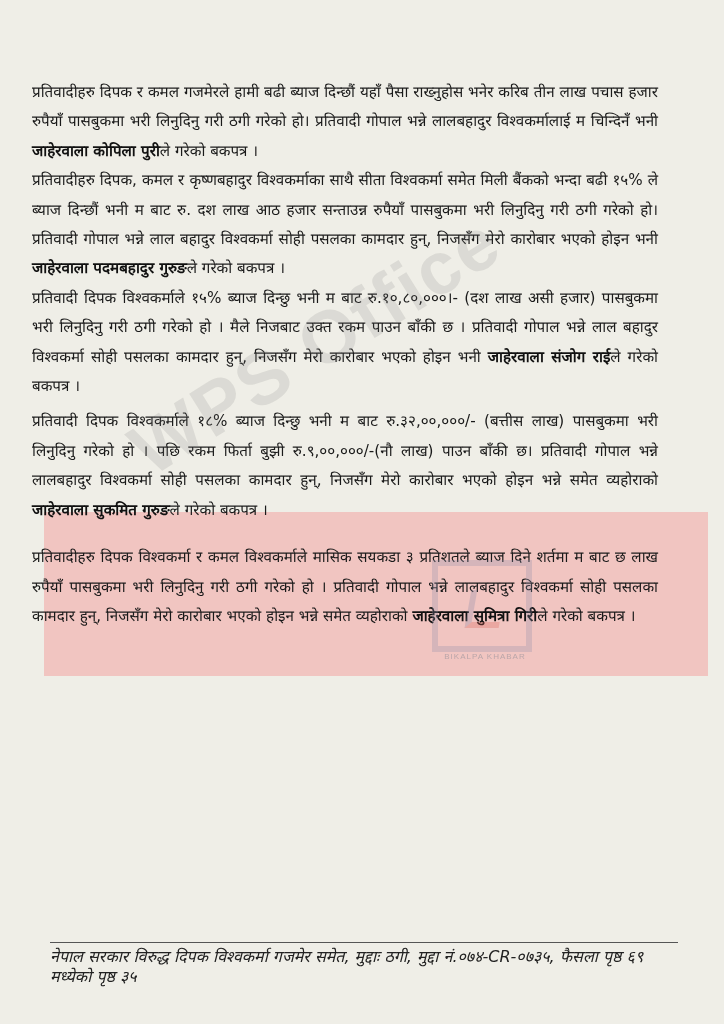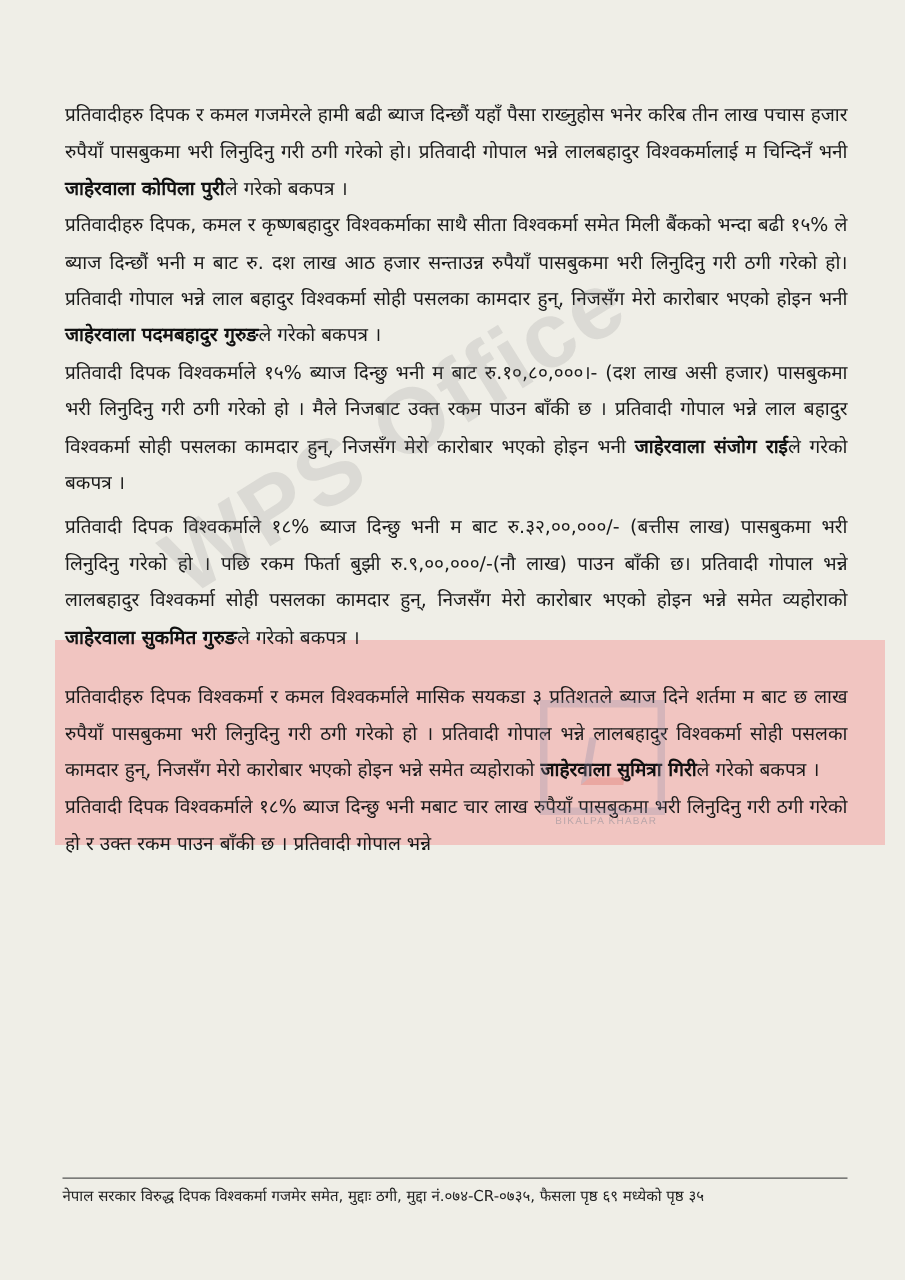--- a/index.html
+++ b/index.html
@@ -5,21 +5,21 @@
     html, body { margin: 0; padding: 0; }
     body {
       width: 724px; height: 1024px; overflow: hidden;
       background: #efeee7;
       position: relative;
       font-family: "DejaVu Sans", sans-serif;
       color: #1a1a1a;
     }
     .page { position: absolute; left: 0; top: 0; width: 724px; height: 1024px; }
     .body-text {
-      position: absolute; left: 52px; width: 626px; top: 78px;
+      position: absolute; left: 32px; width: 626px; top: 78px;
       font-size: 15.2px; line-height: 29.4px; text-align: justify;
     }
     .para { margin: 0; }
     .para b { font-weight: bold; color: #111; }
     .highlight {
       position: absolute; left: 44px; top: 512px; width: 664px; height: 164px;
       background: #f1c5c1;
       z-index: 0;
     }
     .body-text { z-index: 1; }
@@ -47,37 +47,36 @@
       font-size: 8px; letter-spacing: 1px; text-align: center;
       color: rgba(140,140,150,0.55);
       font-family: Liberation Sans, sans-serif; z-index: 2;
     }
     .footer-rule {
       position: absolute; left: 50px; top: 942px; width: 628px; height: 1px;
       background: #555;
     }
     .footer-text {
       position: absolute; left: 50px; top: 947px; width: 628px;
-      font-size: 12px; line-height: 20px; color: #222;
+      font-size: 16px; line-height: 20px; font-style: italic; color: #222;
     }
   </style>
 </head>
 <body>
 
 <div class="page">
 
   <div class="highlight"></div>
 
   <div class="body-text">
     <p class="para"><span>प्रतिवादीहरु दिपक र कमल गजमेरले हामी बढी ब्याज दिन्छौं यहाँ पैसा राख्नुहोस भनेर करिब तीन लाख पचास हजार रुपैयाँ पासबुकमा भरी लिनुदिनु गरी ठगी गरेको हो। प्रतिवादी गोपाल भन्ने लालबहादुर विश्वकर्मालाई म चिन्दिनँ भनी </span><b>जाहेरवाला कोपिला पुरी</b><span>ले गरेको बकपत्र ।</span></p>
     <p class="para"><span>प्रतिवादीहरु दिपक, कमल र कृष्णबहादुर विश्वकर्माका साथै सीता विश्वकर्मा समेत मिली बैंकको भन्दा बढी १५% ले ब्याज दिन्छौं भनी  म बाट रु. दश लाख आठ हजार सन्ताउन्न रुपैयाँ पासबुकमा भरी लिनुदिनु गरी ठगी गरेको हो। प्रतिवादी गोपाल भन्ने लाल बहादुर विश्वकर्मा सोही पसलका कामदार हुन्, निजसँग मेरो कारोबार भएको होइन भनी </span><b>जाहेरवाला पदमबहादुर गुरुङ</b><span>ले गरेको बकपत्र ।</span></p>
     <p class="para"><span>प्रतिवादी दिपक विश्वकर्माले १५% ब्याज दिन्छु भनी म बाट रु.१०,८०,०००।- (दश लाख असी हजार) पासबुकमा भरी लिनुदिनु गरी ठगी गरेको हो । मैले निजबाट उक्त रकम पाउन बाँकी छ । प्रतिवादी गोपाल भन्ने लाल बहादुर विश्वकर्मा सोही पसलका कामदार हुन्, निजसँग मेरो कारोबार भएको होइन भनी </span><b>जाहेरवाला संजोग राई</b><span>ले गरेको बकपत्र ।</span></p>
     <p class="para" style="margin-top:6px;"><span>प्रतिवादी दिपक विश्वकर्माले १८% ब्याज दिन्छु भनी म बाट रु.३२,००,०००/- (बत्तीस लाख) पासबुकमा भरी लिनुदिनु गरेको हो । पछि रकम फिर्ता बुझी रु.९,००,०००/-(नौ लाख) पाउन बाँकी छ। प्रतिवादी गोपाल भन्ने लालबहादुर विश्वकर्मा सोही पसलका कामदार हुन्, निजसँग मेरो कारोबार भएको होइन भन्ने समेत व्यहोराको </span><b>जाहेरवाला सुकमित गुरुङ</b><span>ले गरेको बकपत्र ।</span></p>
     <p class="para" style="margin-top:18px;"><span>प्रतिवादीहरु दिपक विश्वकर्मा र कमल विश्वकर्माले मासिक सयकडा ३ प्रतिशतले ब्याज दिने शर्तमा म बाट छ लाख रुपैयाँ पासबुकमा भरी लिनुदिनु गरी ठगी गरेको हो । प्रतिवादी गोपाल भन्ने लालबहादुर विश्वकर्मा सोही पसलका कामदार हुन्, निजसँग मेरो कारोबार भएको होइन भन्ने समेत व्यहोराको </span><b>जाहेरवाला सुमित्रा गिरी</b><span>ले गरेको बकपत्र ।</span></p>
-    <p class="para"><span>प्रतिवादी दिपक विश्वकर्माले १८% ब्याज दिन्छु भनी मबाट चार लाख रुपैयाँ पासबुकमा भरी लिनुदिनु गरी ठगी गरेको हो र उक्त रकम पाउन बाँकी छ । प्रतिवादी गोपाल भन्ने</span></p>
   </div>
 
   <div class="watermark">WPS Office</div>
 
   <div class="logo">
     <div class="logo-mark"></div>
   </div>
   <div class="logo-text">BIKALPA KHABAR</div>
 
   <div class="footer-rule"></div>

